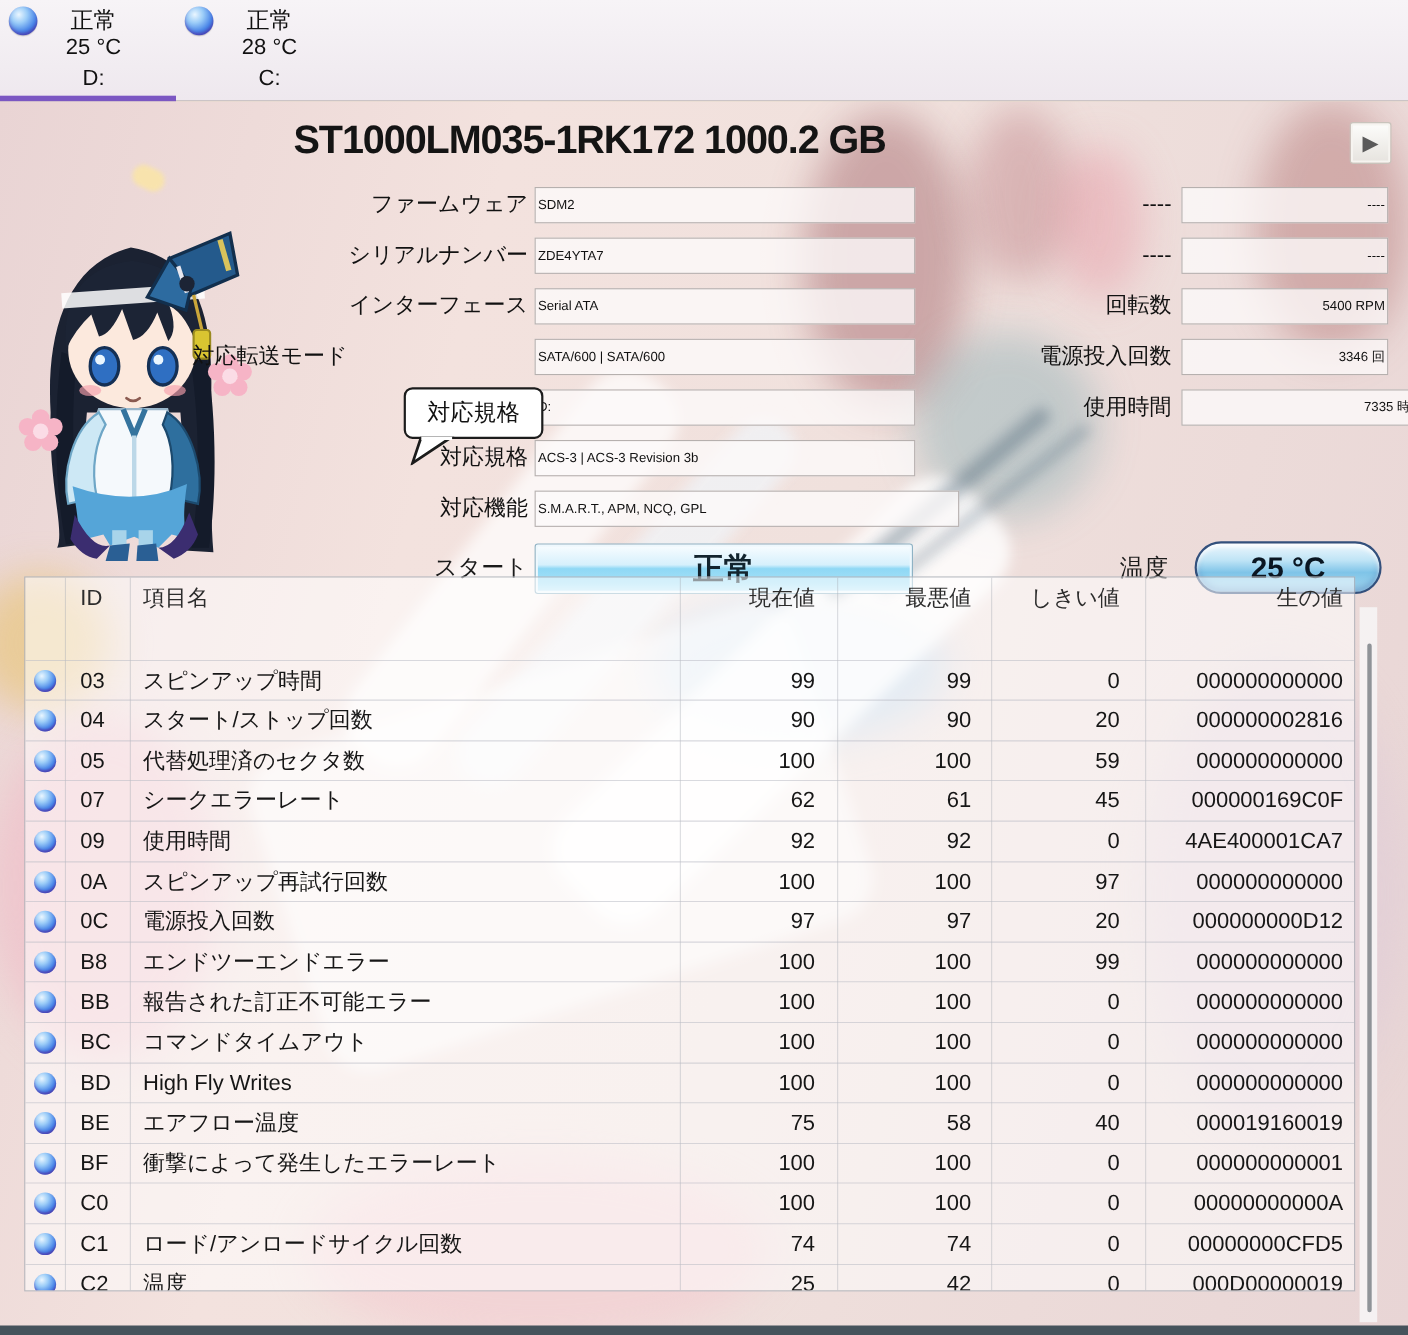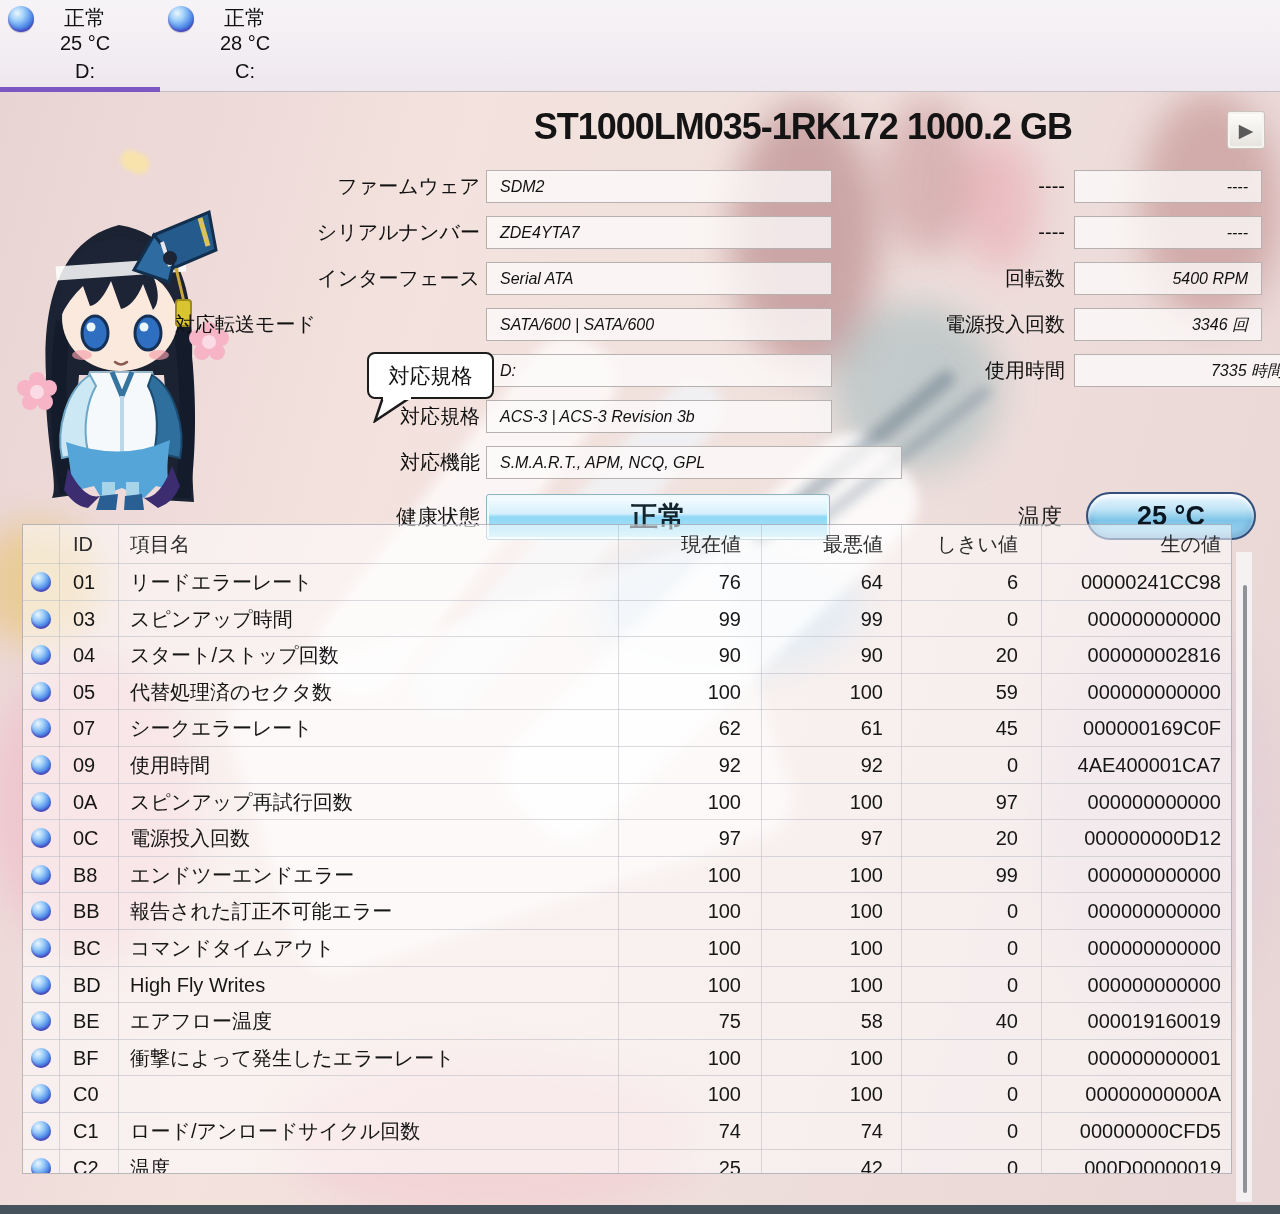--- a/index.html
+++ b/index.html
@@ -19,33 +19,33 @@
   .tab .t-drive  { position:absolute; left:30px; top:60px; width:110px; text-align:center; font-size:20px; color:#111; }
   .tab.selected::after { content:""; position:absolute; left:0; bottom:0; width:160px; height:5px; background:#7b57c2; }
 
   
   #bg { position:absolute; left:0; top:92px; width:1280px; height:1122px; overflow:hidden;
     background:linear-gradient(105deg,#e9d4d4 0%,#f3e2de 30%,#f0e1dd 55%,#e8d5d5 100%); }
   .blob { position:absolute; border-radius:50%; filter:blur(18px); }
   .streak { position:absolute; filter:blur(6px); border-radius:40px; }
 
   
-  #title { position:absolute; left:0; top:106px; width:1072px; text-align:right;
+  #title { position:absolute; left:0; top:106px; width:1072px; text-align:center;
     font-size:36px; font-weight:bold; letter-spacing:-1px; color:#141414; z-index:10; }
   #play-btn { position:absolute; left:1227px; top:111px; width:38px; height:38px; z-index:10;
     background:linear-gradient(#fdfdfb,#e6e3de); border:1px solid #c9c4bc; border-radius:3px;
     box-shadow:inset 0 0 0 2px #f6f4f0; display:flex; align-items:center; justify-content:center;
     font-size:19px; color:#5a5a5a; cursor:pointer; }
 
   
   .f-row { position:absolute; height:33px; z-index:10; }
   .f-label { position:absolute; right:0; top:0; height:33px; line-height:33px; font-size:20px;
     color:#111; white-space:nowrap; }
-  .f-box { position:absolute; top:0; height:33px; line-height:31px; font-size:16px; color:#111;
-    background:rgba(252,250,250,.78); border:1px solid #b6b0ae; padding:0 13px; white-space:nowrap; overflow:hidden;font-style:italic; }
+  .f-box { position:absolute; top:0; height:33px; line-height:31px; font-size:12px; color:#111;
+    background:rgba(252,250,250,.78); border:1px solid #b6b0ae; padding:0 2px; white-space:nowrap; overflow:hidden; }
   .f-box.right { text-align:right; }
 
   
   .fl .f-label { right:800px; } 
 
   
   #health-btn { position:absolute; left:486px; top:494px; width:344px; height:46px; z-index:10;
     border:1px solid #8fb2c4; border-radius:3px; box-shadow:inset 0 0 0 2px #eef8fd;
     background:linear-gradient(#fafdff 0%,#d6f0fc 42%,#8fd8f5 50%,#a5e0f7 80%,#c8ecfa 100%);
     text-align:center; font-size:28px; font-weight:bold; color:#13242e; line-height:44px; cursor:pointer; }
@@ -222,21 +222,21 @@
       <div class="f-row fl" style="left: 0px; top: 354px; width: 1280px;">
         <div class="f-label"></div>
         <div class="f-box" style="left:486px;width:346px;">D:</div>
       </div>
       <div class="f-row fl" style="left: 0px; top: 400px; width: 1280px;">
         <div class="f-label">対応規格</div>
         <div class="f-box" style="left:486px;width:346px;">ACS-3 | ACS-3 Revision 3b</div>
       </div>
       <div class="f-row fl" style="left: 0px; top: 446px; width: 1280px;">
         <div class="f-label">対応機能</div>
-        <div class="f-box" style="left:486px;width:416px;">S.M.A.R.T., APM, NCQ, GPL</div>
+        <div class="f-box" style="left:486px;width:386px;">S.M.A.R.T., APM, NCQ, GPL</div>
       </div>
       <div class="f-row" style="left: 0px; top: 170px; width: 1280px;">
         <div class="f-label" style="right:215px;">----</div>
         <div class="f-box right" style="left:1074px;width:188px;">----</div>
       </div>
       <div class="f-row" style="left: 0px; top: 216px; width: 1280px;">
         <div class="f-label" style="right:215px;">----</div>
         <div class="f-box right" style="left:1074px;width:188px;">----</div>
       </div>
       <div class="f-row" style="left: 0px; top: 262px; width: 1280px;">
@@ -246,21 +246,21 @@
       <div class="f-row" style="left: 0px; top: 308px; width: 1280px;">
         <div class="f-label" style="right:215px;">電源投入回数</div>
         <div class="f-box right" style="left:1074px;width:188px;">3346 回</div>
       </div>
       <div class="f-row" style="left: 0px; top: 354px; width: 1280px;">
         <div class="f-label" style="right:215px;">使用時間</div>
         <div class="f-box right" style="left:1074px;width:223px;">7335 時間</div>
       </div>
     </div>
 
-  <div id="health-label">健康状態</div>
+  <div id="health-label">スタート</div>
   <div id="health-btn">正常</div>
   <div id="temp-label">温度</div>
   <div id="temp-pill">25 °C</div>
 
   <div id="tooltip">
     <span>対応規格</span>
     <svg width="40" height="26" viewBox="0 0 40 26">
       <polygon points="2,24 10,0 38,0" fill="#ffffff" stroke="#1c1c1c" stroke-width="2.5"></polygon>
       <rect x="10" y="-2" width="28" height="5" fill="#ffffff"></rect>
     </svg>
@@ -275,29 +275,20 @@
     <div class="vline" style="left:1018px;"></div>
     <div id="smart-head">
         <div class="hc c-id">ID</div>
         <div class="hc c-name">項目名</div>
         <div class="hc c-cur">現在値</div>
         <div class="hc c-wor">最悪値</div>
         <div class="hc c-thr">しきい値</div>
         <div class="hc c-raw">生の値</div>
       </div>
     <div id="smart-rows">
-        <div class="s-row" style="top: 0px;">
-          <span class="s-orb"></span>
-          <div class="s-cell c-id">01</div>
-          <div class="s-cell c-name">リードエラーレート</div>
-          <div class="s-cell c-cur">76</div>
-          <div class="s-cell c-wor">64</div>
-          <div class="s-cell c-thr">6</div>
-          <div class="s-cell c-raw">00000241CC98</div>
-        </div>
         <div class="s-row" style="top: 36.6px;">
           <span class="s-orb"></span>
           <div class="s-cell c-id">03</div>
           <div class="s-cell c-name">スピンアップ時間</div>
           <div class="s-cell c-cur">99</div>
           <div class="s-cell c-wor">99</div>
           <div class="s-cell c-thr">0</div>
           <div class="s-cell c-raw">000000000000</div>
         </div>
         <div class="s-row" style="top: 73.2px;">

